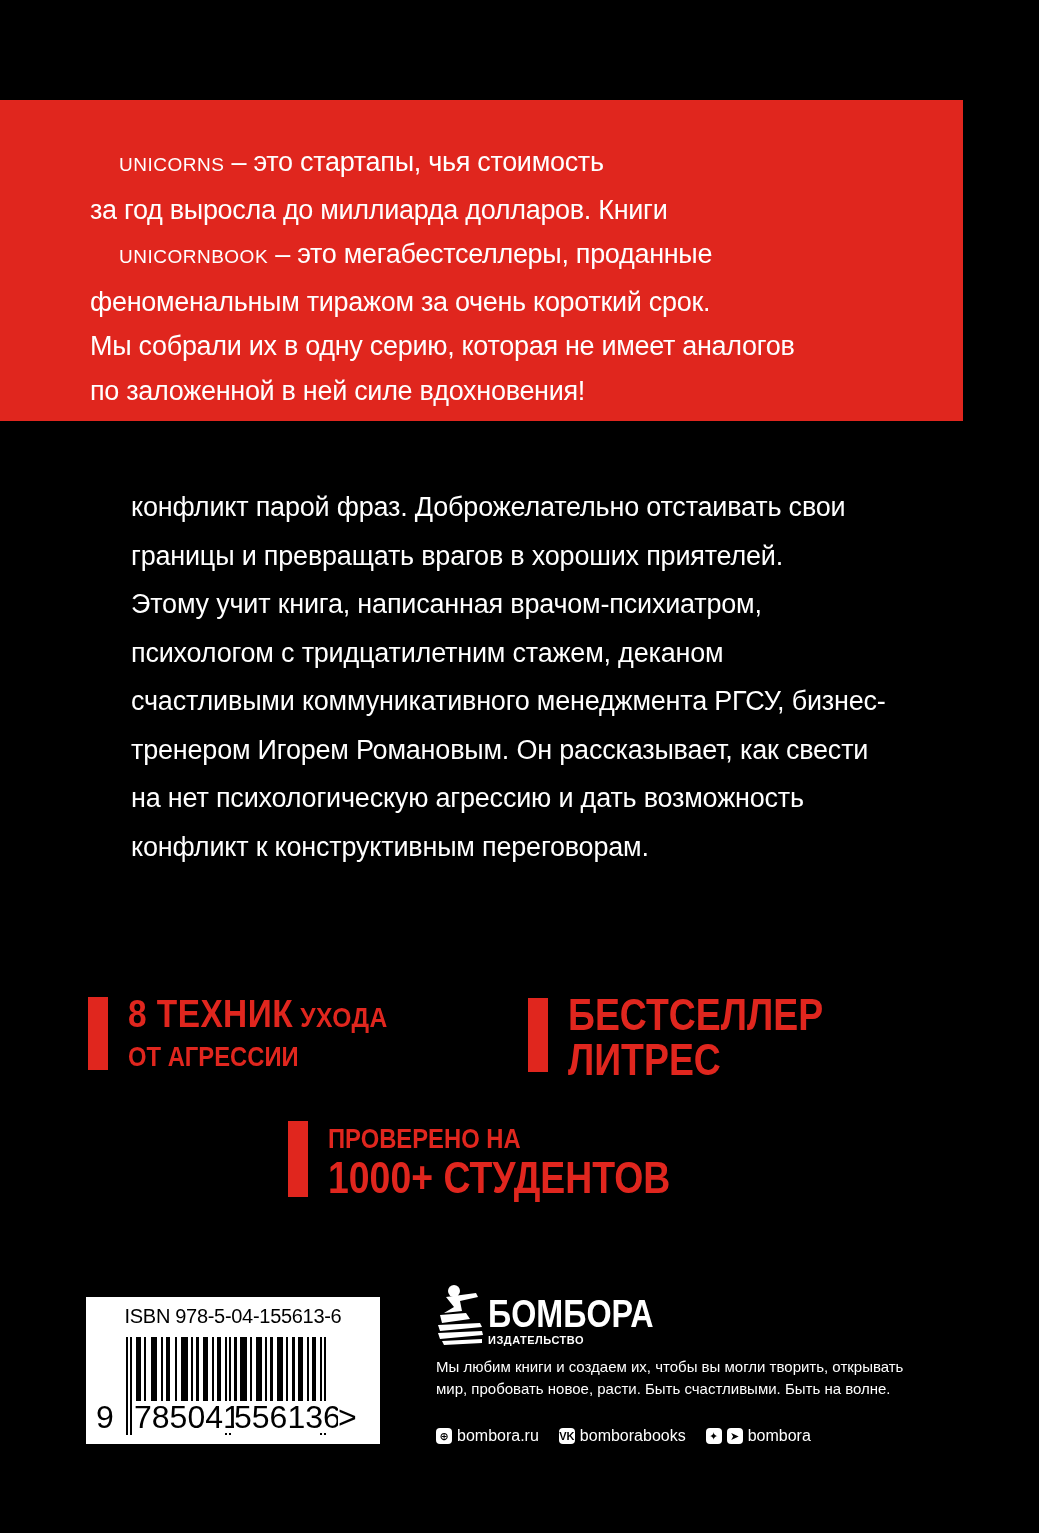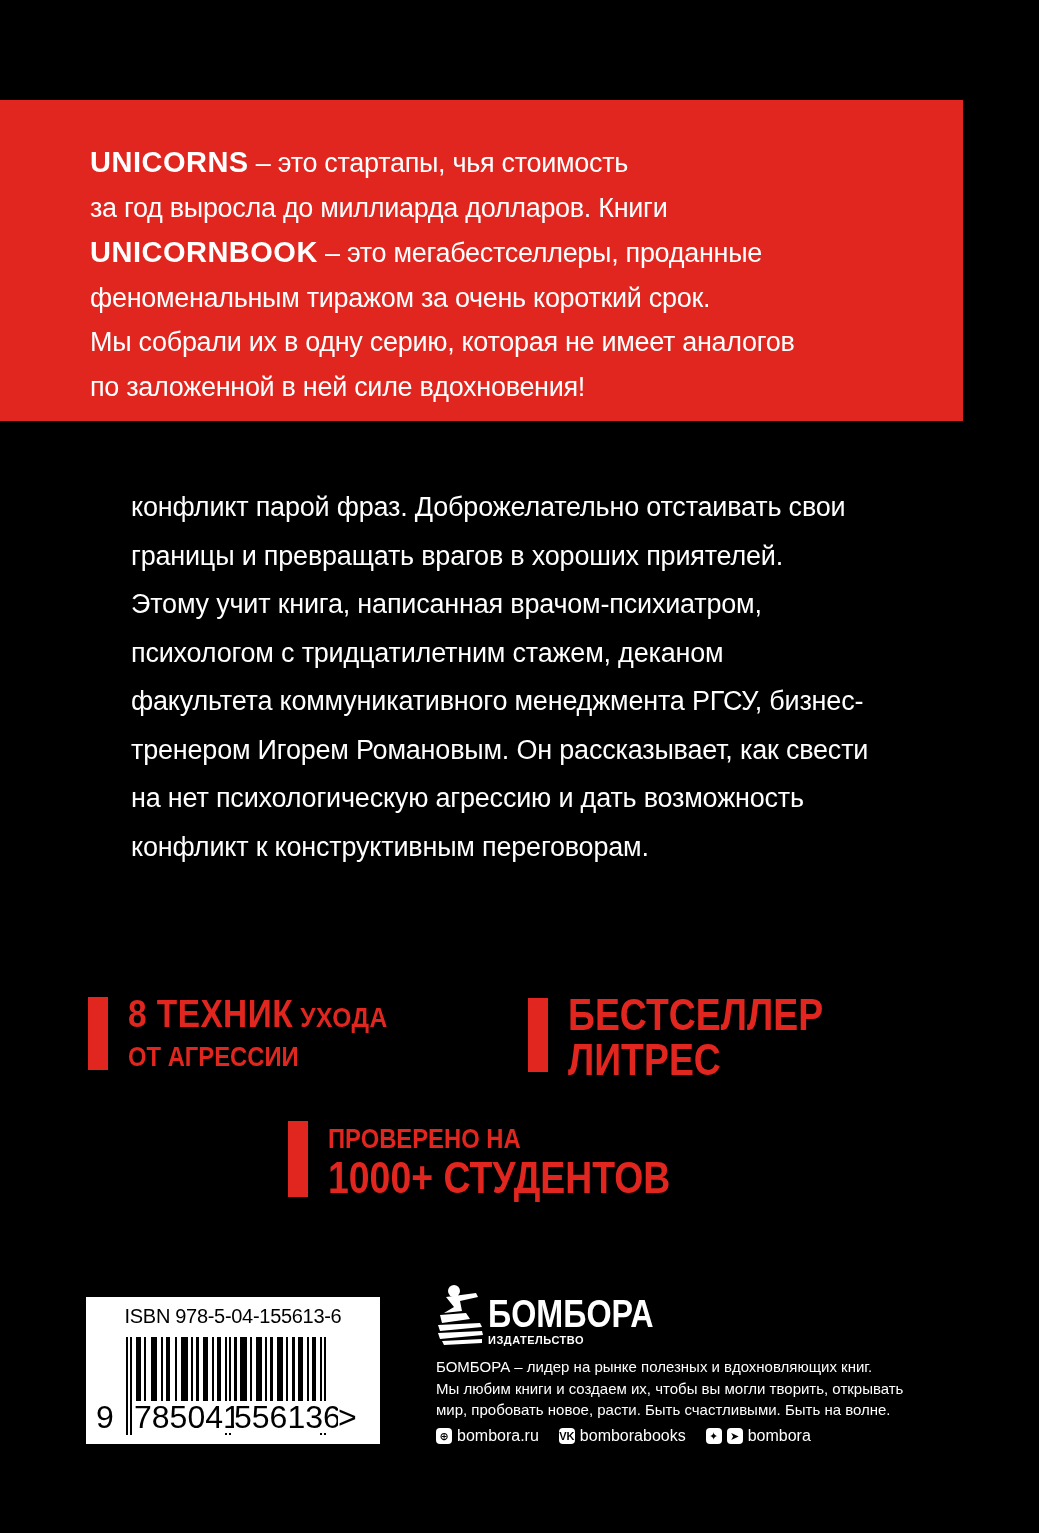--- a/index.html
+++ b/index.html
@@ -8,21 +8,21 @@
     font-family:"Liberation Sans", "DejaVu Sans", sans-serif; color:#fff;
   }
   .red-block {
     position:absolute; left:0; top:100px; width:963px; height:321px; background:#e0261e;
   }
   .red-text {
     position:absolute; left:90px; top:140px; width:860px;
     font-size:27px; line-height:44.5px; color:#fff; letter-spacing:-0.3px;
   }
   .red-text .line { white-space:nowrap; display:block; }
-  .red-text b { font-weight:bold; font-size:29px; letter-spacing:0.5px; }
+  .red-text b { font-weight:normal; font-size:19px; letter-spacing:0.5px;margin-left:29px; }
   .body-text {
     position:absolute; left:131px; top:483px; width:820px;
     font-size:27px; line-height:48.5px; color:#fff; letter-spacing:-0.2px;
   }
   .body-text .line { display:block; white-space:nowrap; }
 
   .badge { position:absolute; }
   .badge .bar { position:absolute; left:0; top:0; width:20px; background:#e0261e; }
   .badge .txt { position:absolute; color:#e0261e; font-weight:bold; white-space:nowrap;
     font-family:"Liberation Sans", sans-serif; transform-origin:left top; }
@@ -73,21 +73,21 @@
   <span class="line"><span>феноменальным тиражом за очень короткий срок.</span></span>
   <span class="line"><span>Мы собрали их в одну серию, которая не имеет аналогов</span></span>
   <span class="line"><span>по заложенной в ней силе вдохновения!</span></span>
 </div>
 
 <div class="body-text">
   <span class="line">конфликт парой фраз. Доброжелательно отстаивать свои</span>
   <span class="line">границы и превращать врагов в хороших приятелей.</span>
   <span class="line">Этому учит книга, написанная врачом-психиатром,</span>
   <span class="line">психологом с тридцатилетним стажем, деканом</span>
-  <span class="line">факультета коммуникативного менеджмента РГСУ, бизнес-</span>
+  <span class="line">счастливыми коммуникативного менеджмента РГСУ, бизнес-</span>
   <span class="line">тренером Игорем Романовым. Он рассказывает, как свести</span>
   <span class="line">на нет психологическую агрессию и дать возможность</span>
   <span class="line">конфликт к конструктивным переговорам.</span>
 </div>
 
 <div class="badge b1">
   <div class="bar"></div>
   <div class="txt l1"><span>8 ТЕХНИК</span><small> УХОДА</small></div>
   <div class="txt l2">ОТ АГРЕССИИ</div>
 </div>
@@ -157,21 +157,20 @@
       <path d="M2 42 L44 40 L46 44 L4 48 Z"></path>
       <path d="M2 50 L46 48 L47 52 L4 56 Z"></path>
       <path d="M6 58 L46 56 L46 60 L8 62 Z"></path>
     </g>
   </svg>
   <div class="pub-name">БОМБОРА</div>
   <div class="pub-sub">ИЗДАТЕЛЬСТВО</div>
 </div>
 
 <div class="pub-desc">
-  <span class="line">БОМБОРА – лидер на рынке полезных и вдохновляющих книг.</span>
   <span class="line">Мы любим книги и создаем их, чтобы вы могли творить, открывать</span>
   <span class="line">мир, пробовать новое, расти. Быть счастливыми. Быть на волне.</span>
 </div>
 
 <div class="socials">
   <div class="soc">
     <span class="ico">⊕</span>
     <span>bombora.ru</span>
   </div>
   <div class="soc">

